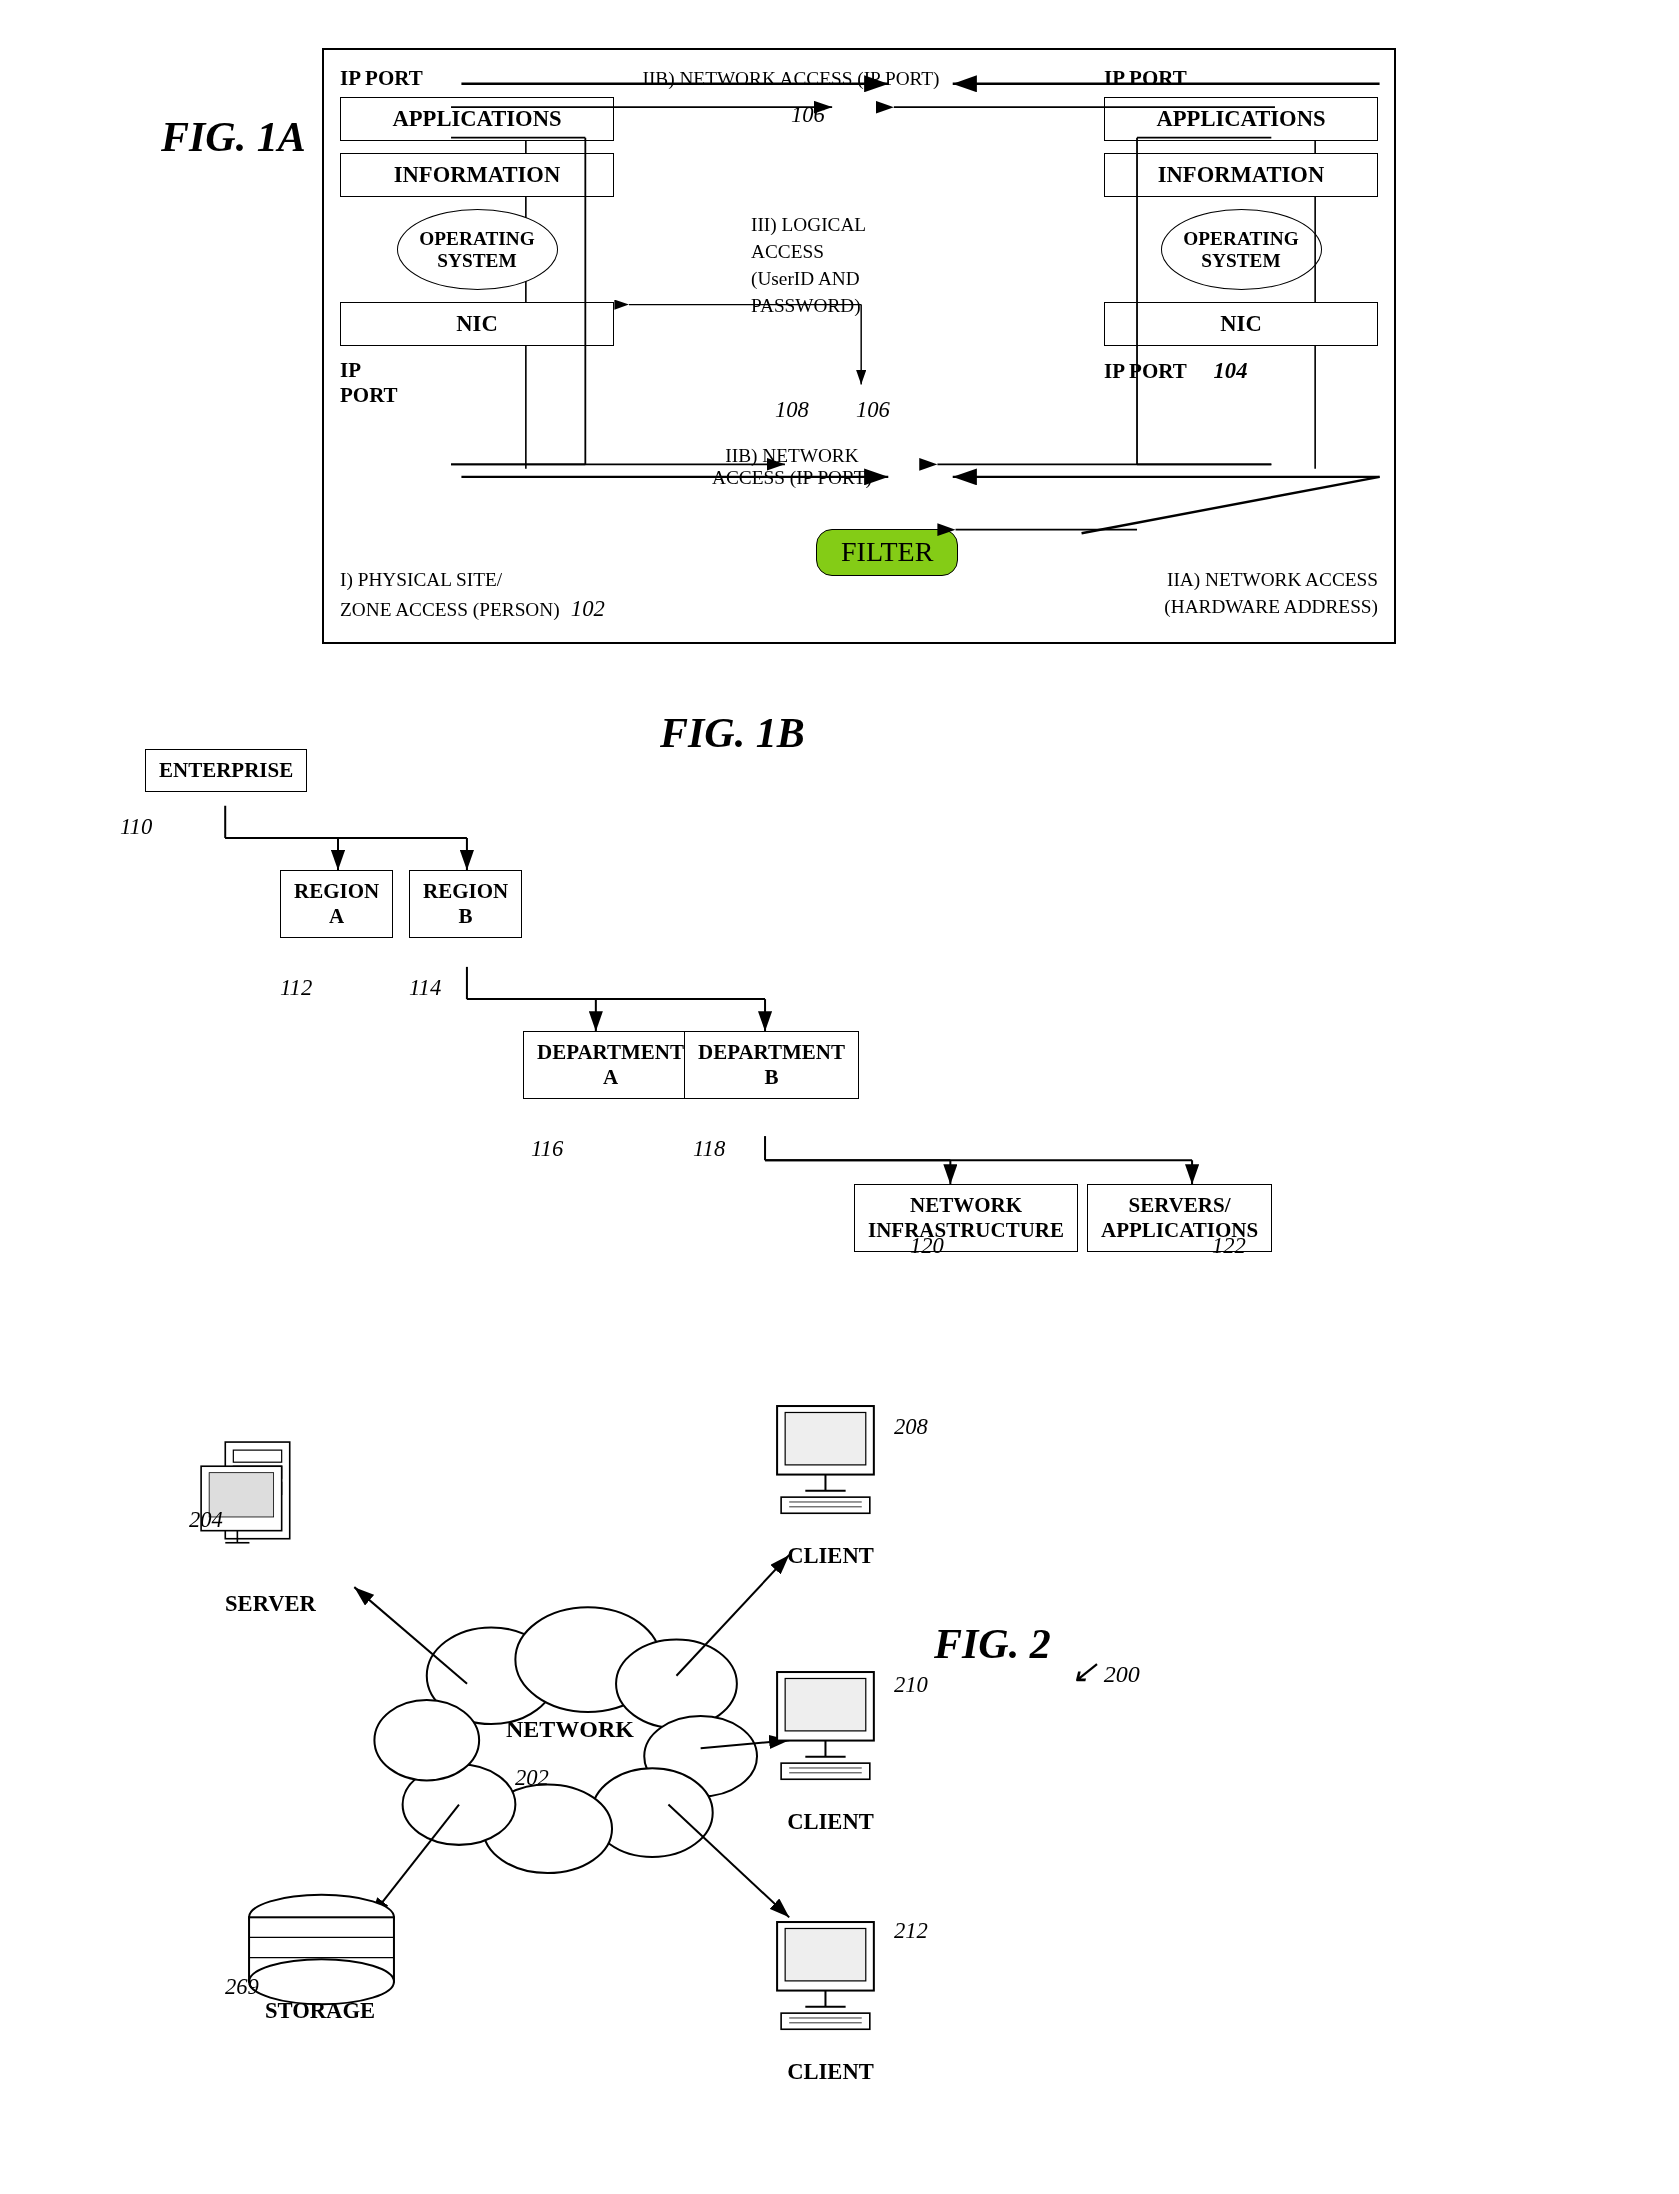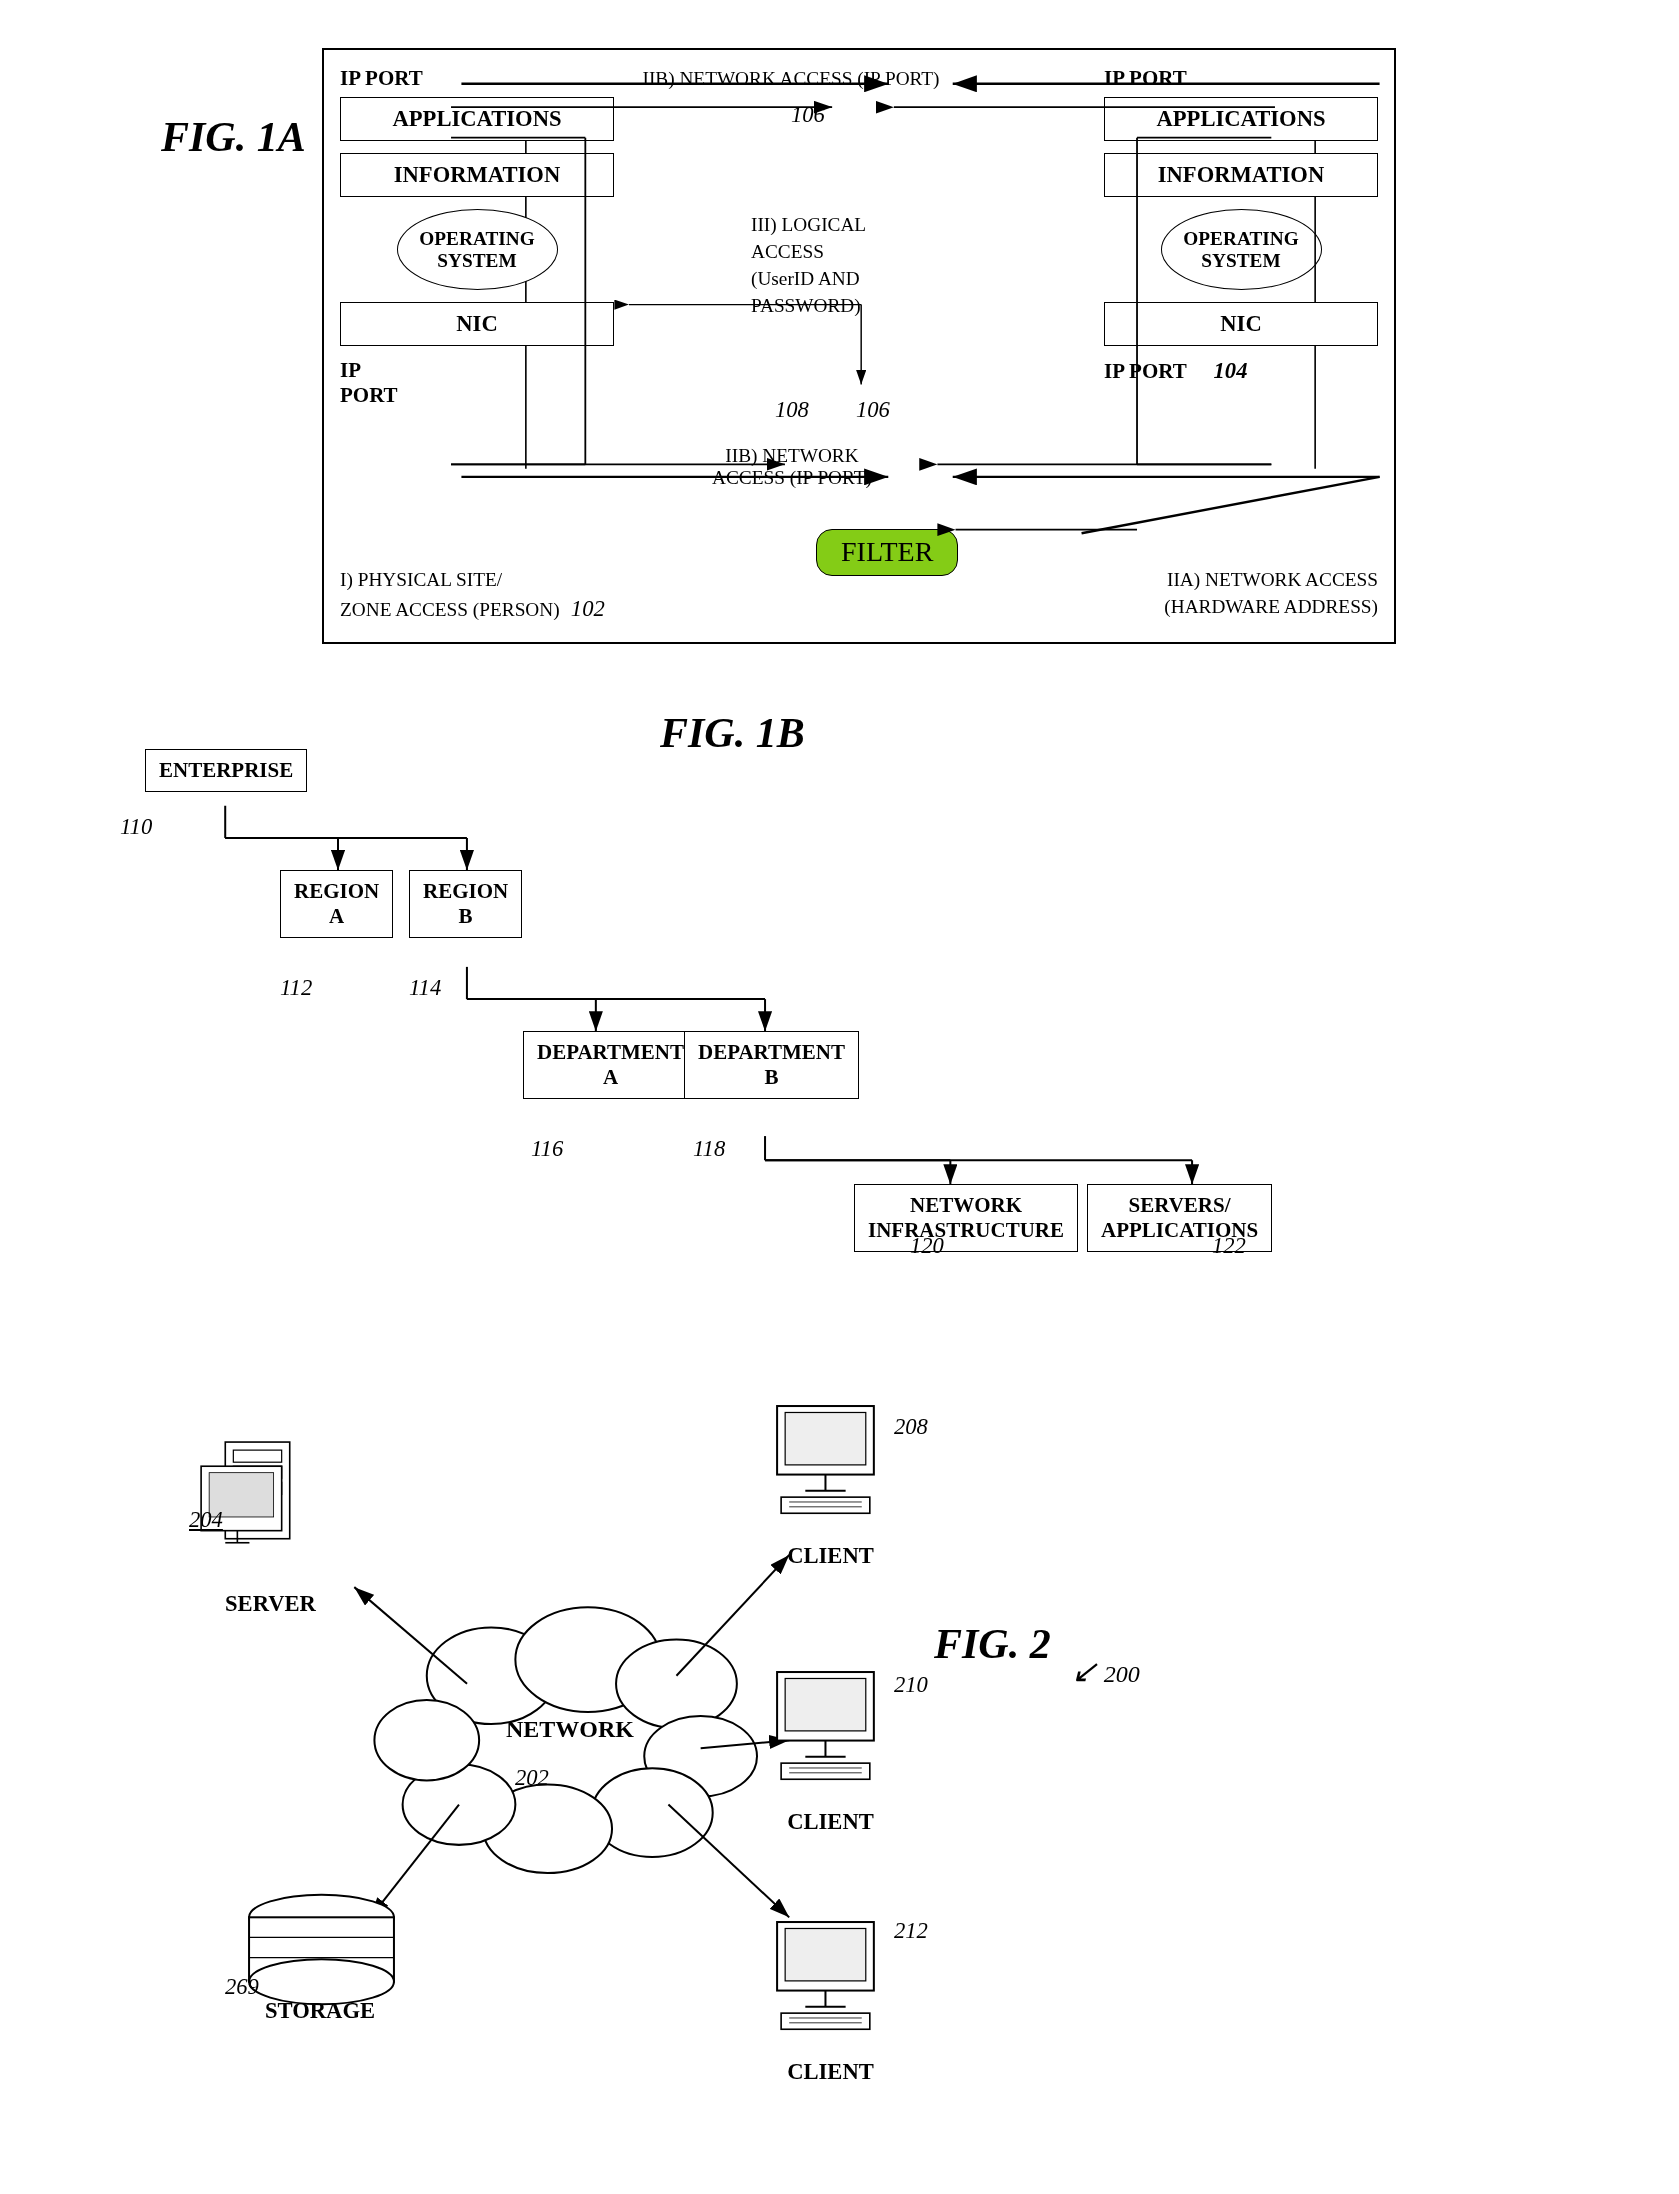--- a/index.html
+++ b/index.html
@@ -300,21 +300,21 @@
         <rect x="50" y="40" width="60" height="15" fill="none" stroke="black" stroke-width="1.5"></rect>
         <rect x="50" y="60" width="60" height="15" fill="none" stroke="black" stroke-width="1.5"></rect>
 
         <rect x="10" y="40" width="100" height="80" fill="white" stroke="black" stroke-width="2"></rect>
         <rect x="20" y="48" width="80" height="55" fill="#ddd" stroke="black" stroke-width="1"></rect>
         <line x1="55" y1="120" x2="55" y2="135" stroke="black" stroke-width="2"></line>
         <line x1="40" y1="135" x2="70" y2="135" stroke="black" stroke-width="2"></line>
       </svg>
     </div>
     <div style="position:absolute; left:161px; top:318px; font-size:22.6px; font-weight:bold; text-align:center;">SERVER</div>
-    <span style="position:absolute; left:125px; top:234px; font-size:22.6px; font-style:italic;text-decoration:underline;">204</span>
+    <span style="position:absolute; left:125px; top:234px; font-size:22.6px; font-style:italic;">204</span>
 
     <div style="position:absolute; left:177px; top:620px;">
       <svg width="161" height="113" viewBox="0 0 200 140">
 
         <ellipse cx="100" cy="30" rx="90" ry="28" fill="white" stroke="black" stroke-width="2.5"></ellipse>
         <rect x="10" y="30" width="180" height="80" fill="white" stroke="black" stroke-width="2.5"></rect>
         <ellipse cx="100" cy="110" rx="90" ry="28" fill="white" stroke="black" stroke-width="2.5"></ellipse>
 
         <line x1="10" y1="55" x2="190" y2="55" stroke="black" stroke-width="1.5"></line>
         <line x1="10" y1="80" x2="190" y2="80" stroke="black" stroke-width="1.5"></line>

